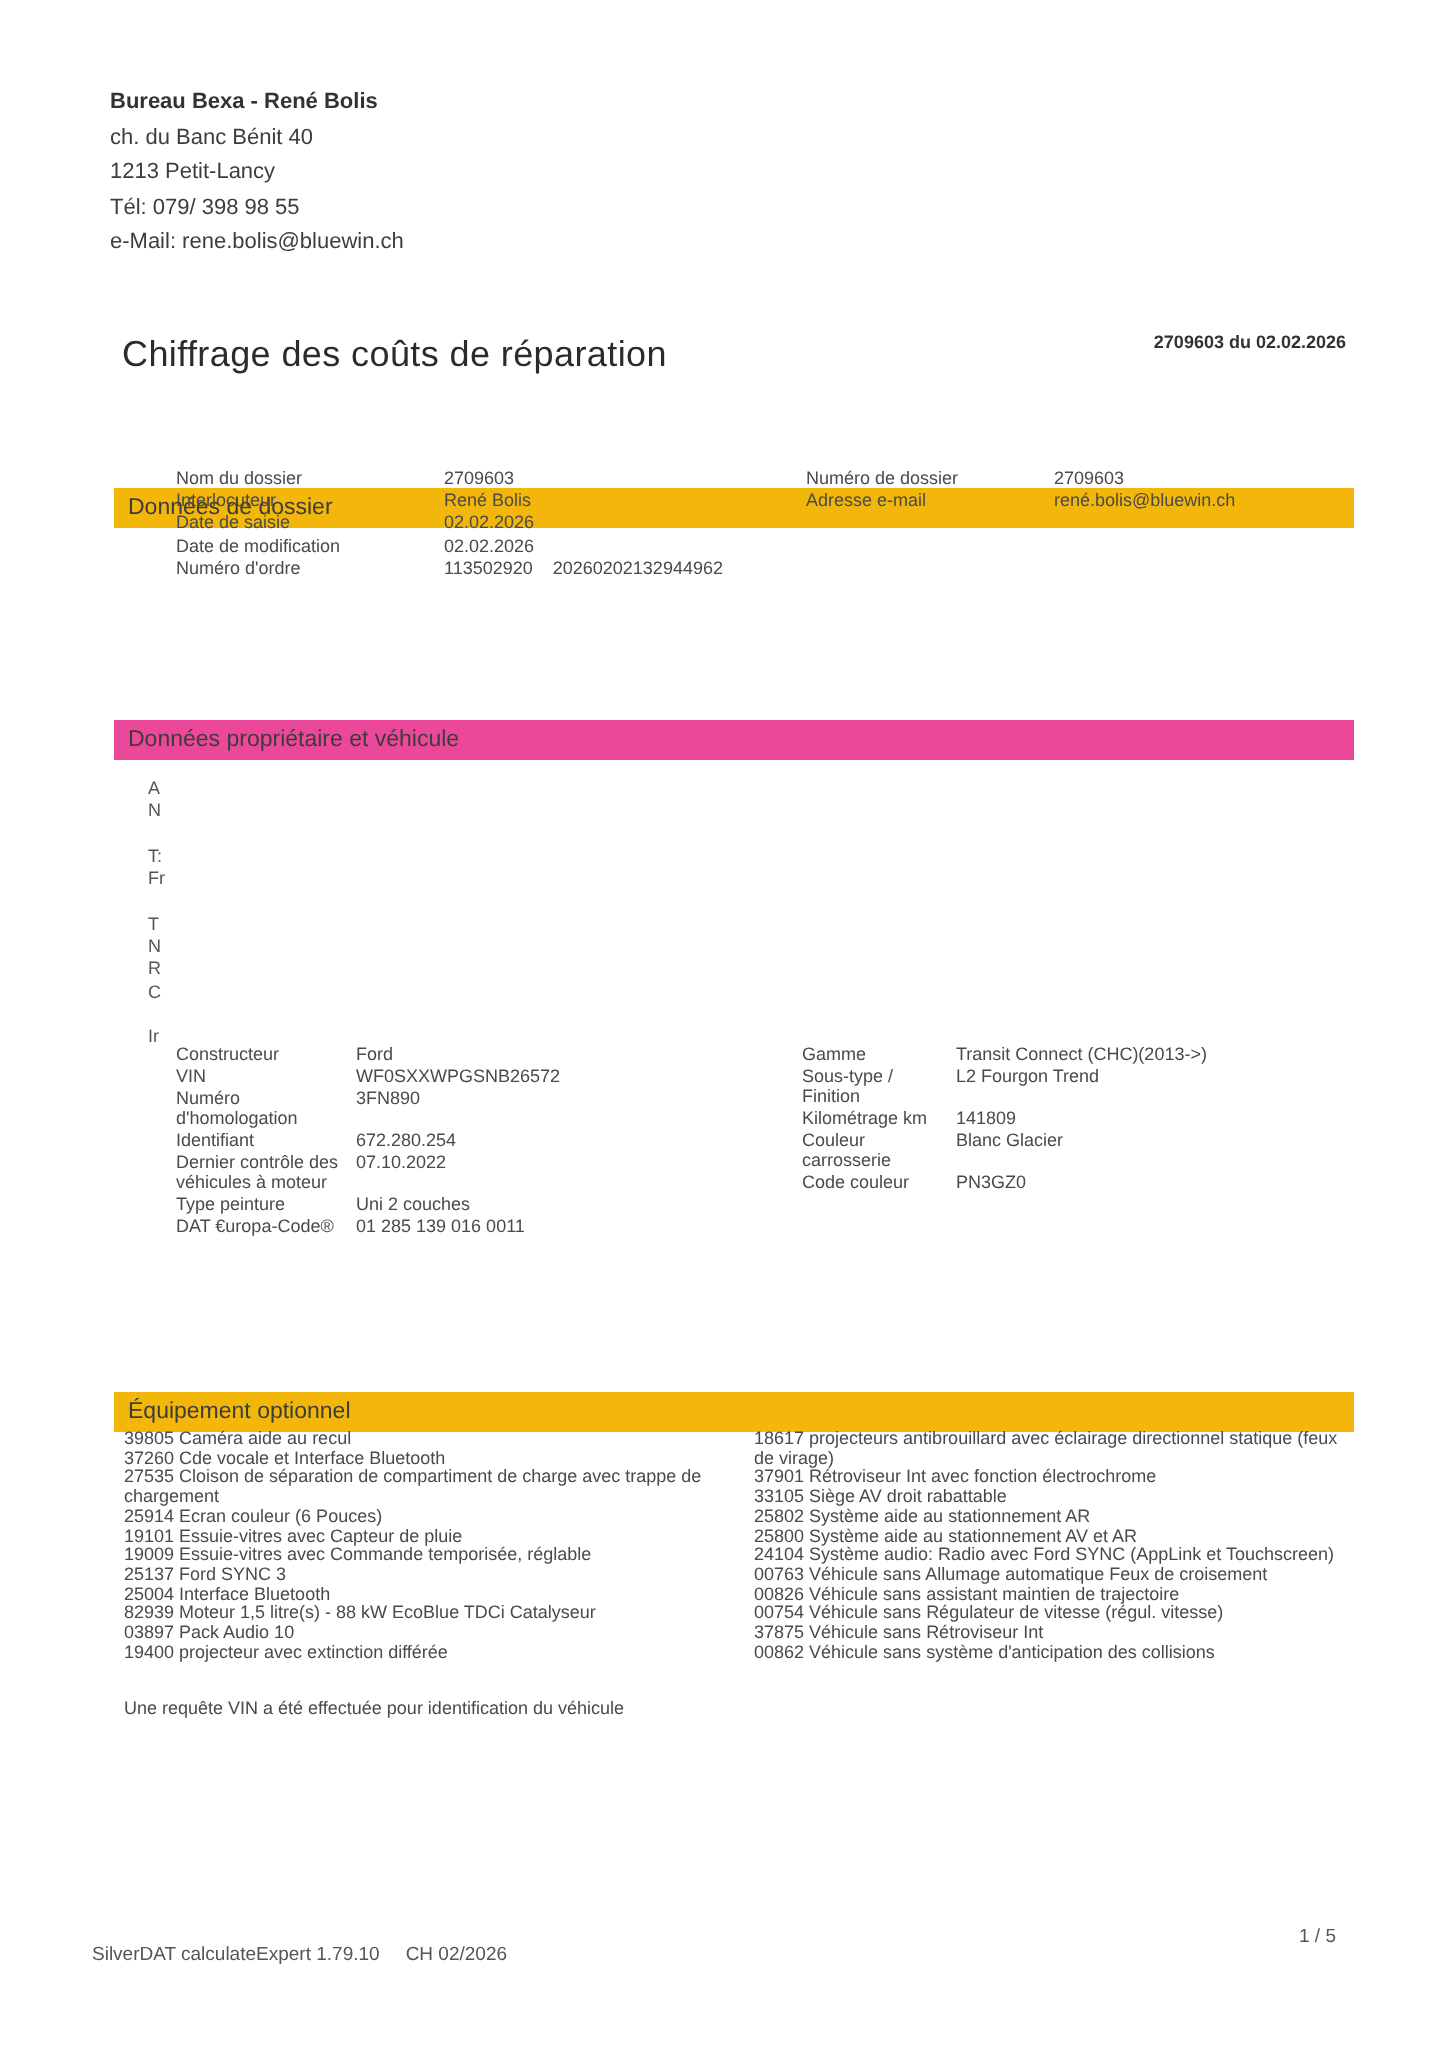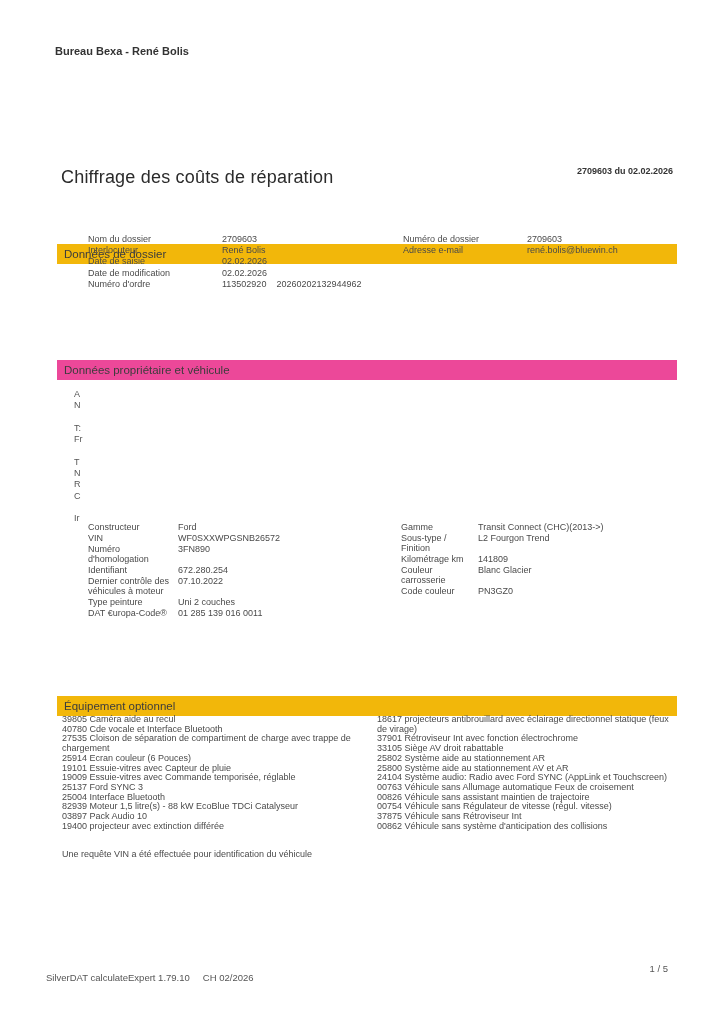--- a/index.html
+++ b/index.html
@@ -60,20 +60,30 @@
   .footer-left .gap { display:inline-block; width:13px; }
   .page-num { position:absolute; right:56px; top:963px; font-size:9.5px; color:#555; }
 </style>
 </head>
 <body>
 
 <div class="page">
 
   <div class="address">
     <div class="name">Bureau Bexa - René Bolis</div>
+    <div>
+
+        <div>ch. du Banc Bénit 40</div>
+
+        <div>1213 Petit-Lancy</div>
+
+        <div>Tél: 079/ 398 98 55</div>
+
+        <div>e-Mail: rene.bolis@bluewin.ch</div>
+      </div>
   </div>
 
   <div class="docref">2709603 du 02.02.2026</div>
 
   <div class="title">Chiffrage des coûts de réparation</div>
 
   <div class="bar bar1" style="background: rgb(242, 183, 10);">Données de dossier</div>
 
   <div class="fields dossier-left">
 
@@ -212,21 +222,21 @@
       </div>
     </div>
 
   <div class="bar bar3" style="background: rgb(242, 183, 10);">Équipement optionnel</div>
 
   <div class="equip-col equip-left">
 
 
       <div class="equip-item">39805 Caméra aide au recul</div>
 
-      <div class="equip-item">40780 Cde vocale et Interface Bluetooth</div>
+      <div class="equip-item">37260 Cde vocale et Interface Bluetooth</div>
 
       <div class="equip-item">27535 Cloison de séparation de compartiment de charge avec trappe de chargement</div>
 
       <div class="equip-item">25914 Ecran couleur (6 Pouces)</div>
 
       <div class="equip-item">19101 Essuie-vitres avec Capteur de pluie</div>
 
       <div class="equip-item">19009 Essuie-vitres avec Commande temporisée, réglable</div>
 
       <div class="equip-item">25137 Ford SYNC 3</div>

